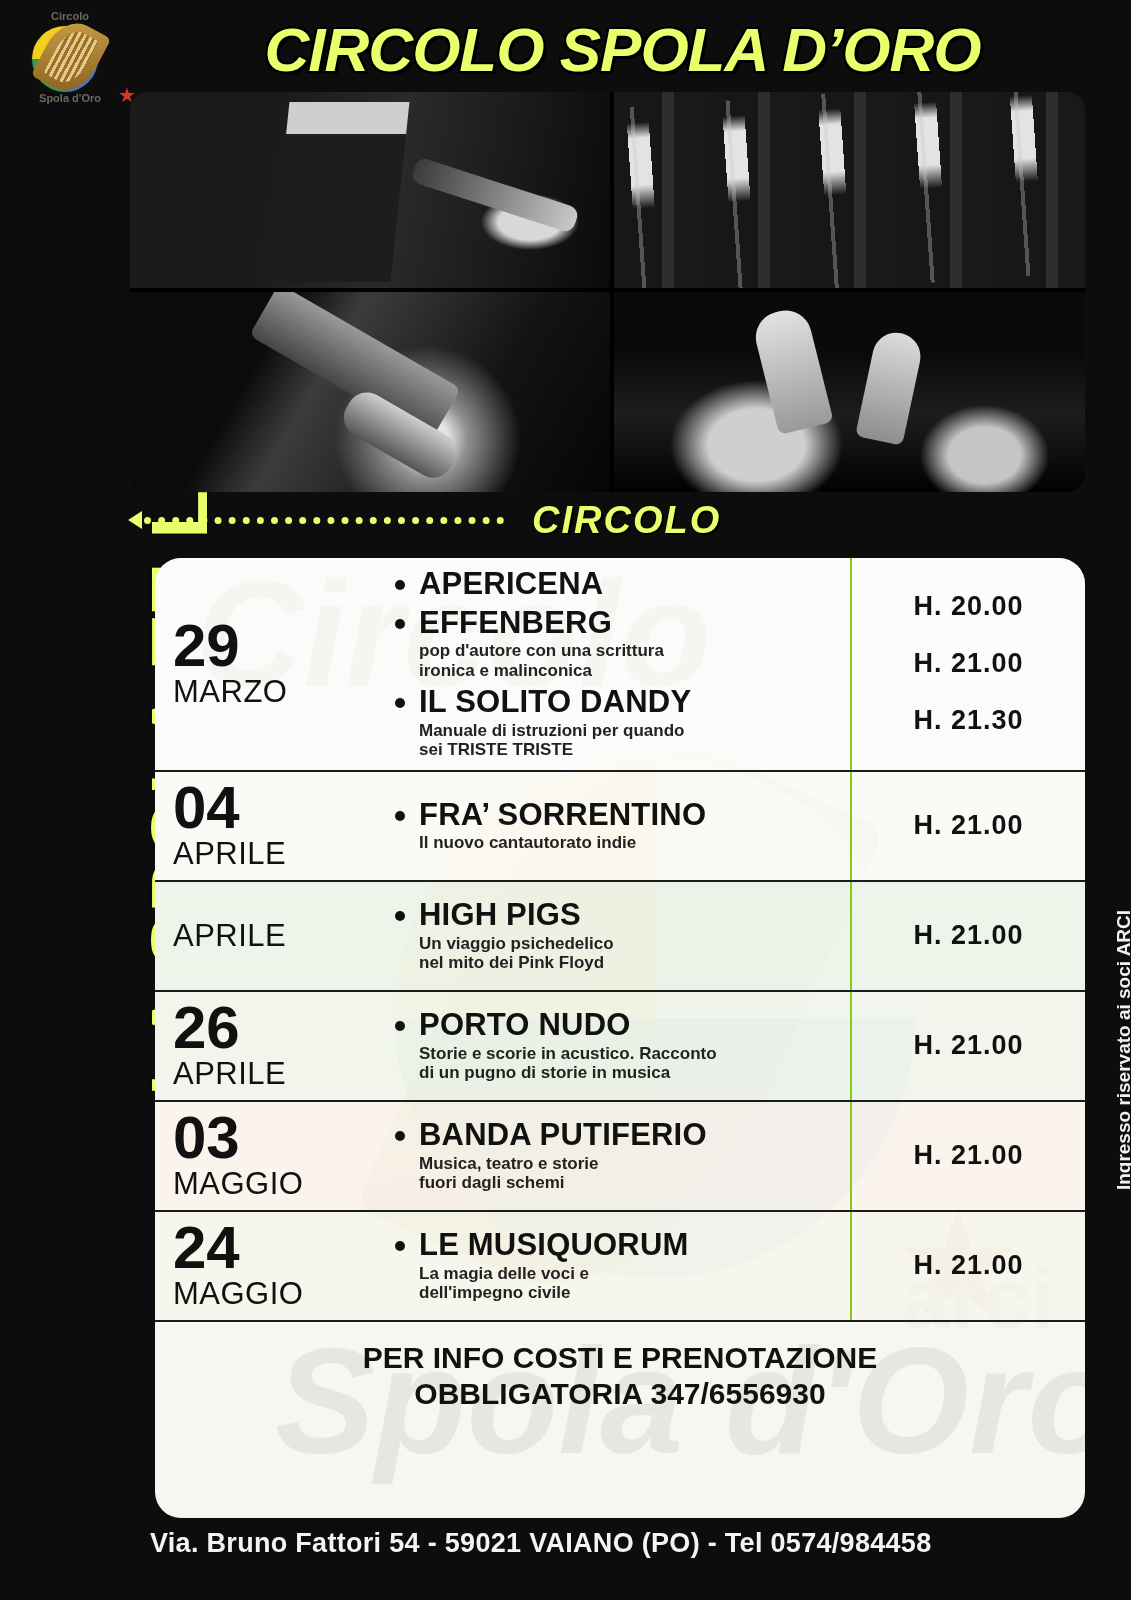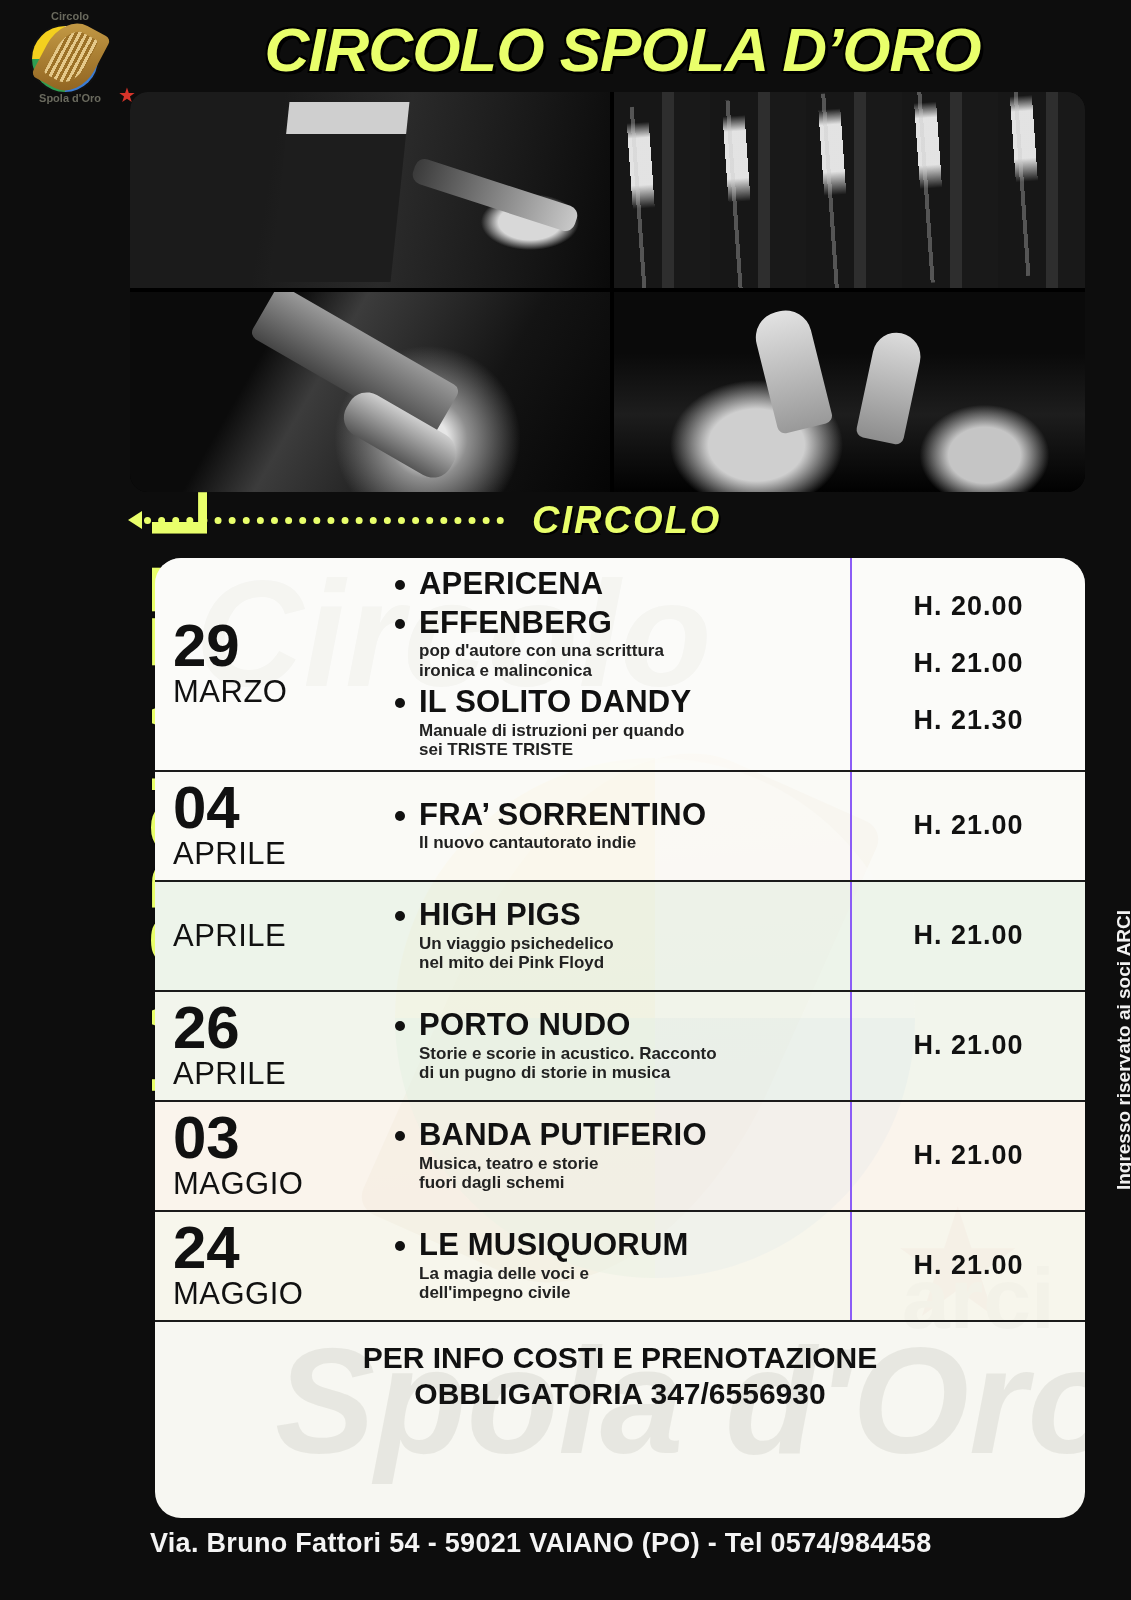--- a/index.html
+++ b/index.html
@@ -328,21 +328,21 @@
   }
   .event-desc {
     font-size: 17px; font-weight: bold; color: #222; line-height: 1.15;
     margin-top: 2px;
   }
 
   .time-cell {
     text-align: center;
     font-size: 27px; font-weight: bold; color: #111;
     letter-spacing: 1px;
-    border-left: 2px solid #8b5cf6;
+    border-left: 2px solid #84cc16;
     align-self: stretch;
     display: flex; flex-direction: column;
     justify-content: center; gap: 24px;
   }
   .time-cell.first { gap: 26px; }
 
   .footer-note {
     position: relative; z-index: 2;
     text-align: center;
     padding: 18px 0 10px;

